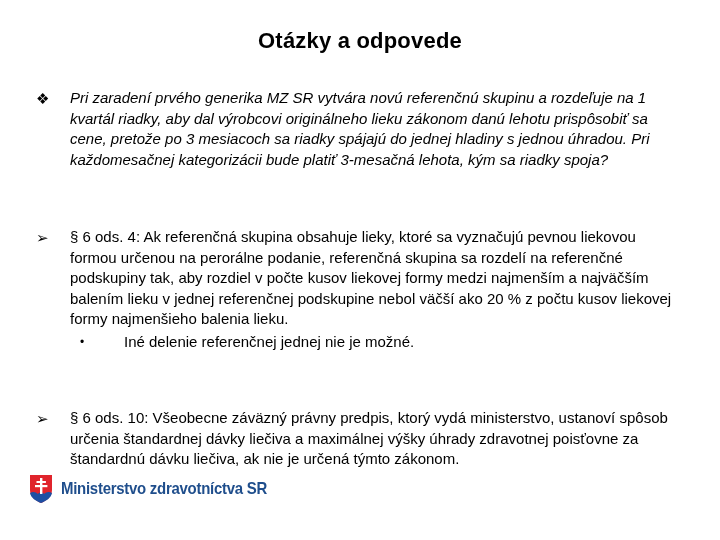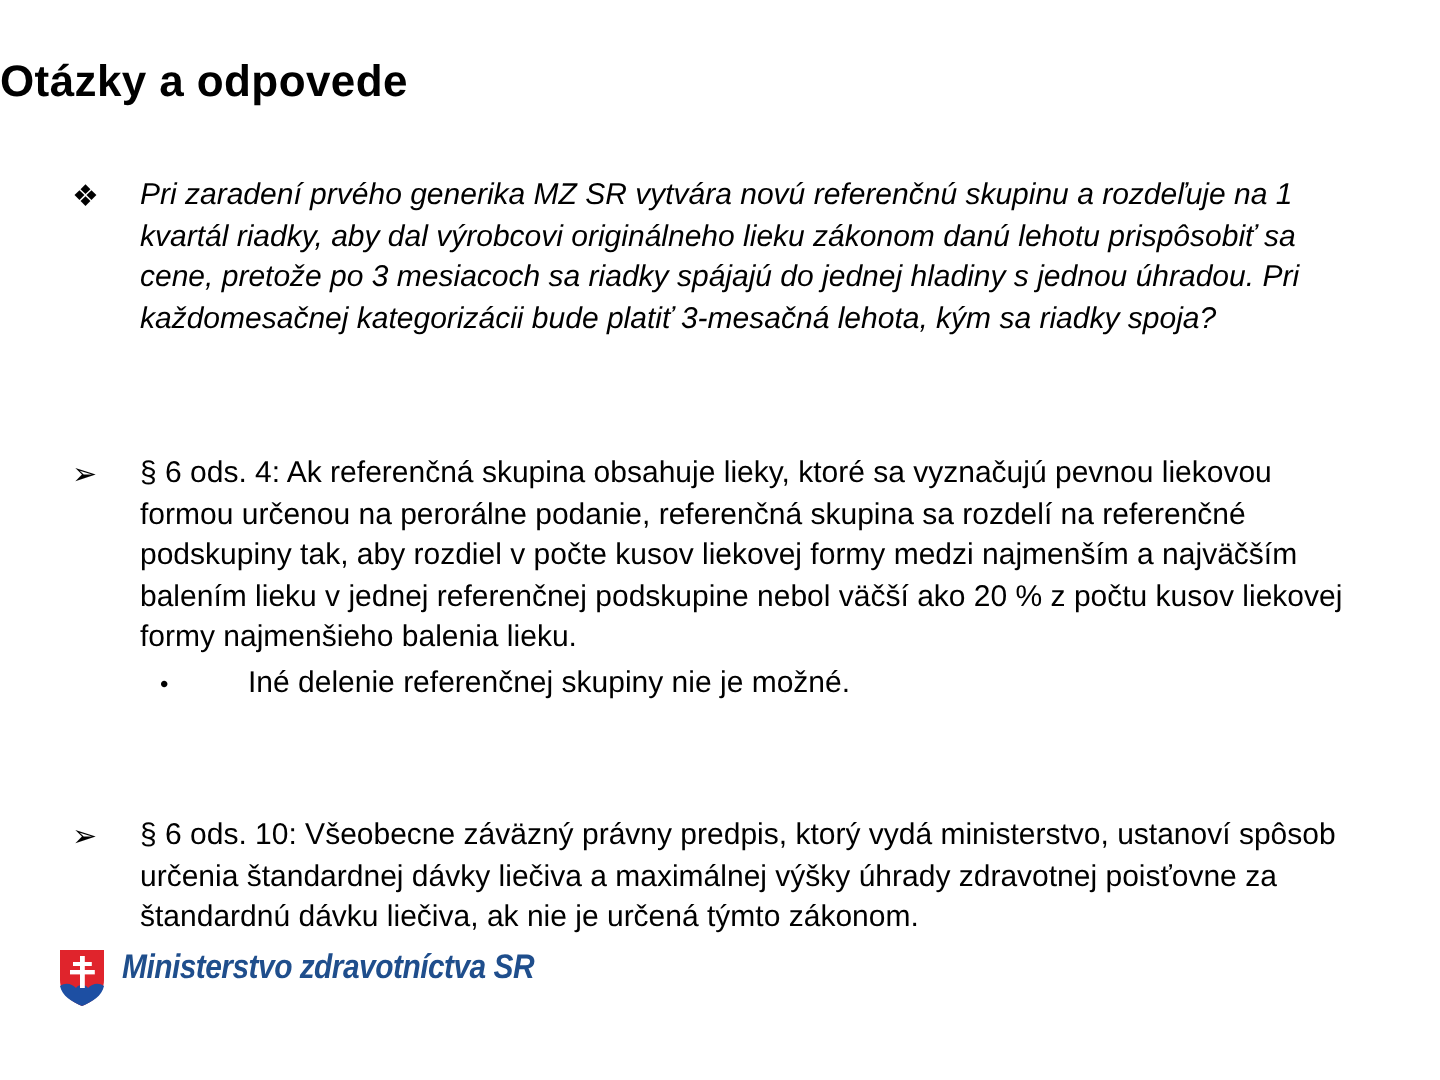--- a/index.html
+++ b/index.html
@@ -13,21 +13,21 @@
       position: relative;
       overflow: hidden;
       font-family: "Liberation Sans", "DejaVu Sans", sans-serif;
       color: #000000;
     }
     .title {
       position: absolute;
       top: 28px;
       left: 0;
       width: 720px;
-      text-align: left;
+      text-align: center;
       font-size: 22px;
       font-weight: bold;
       letter-spacing: 0.2px;
     }
     .block {
       position: absolute;
       left: 36px;
       width: 650px;
     }
     .bullet-row {
@@ -60,22 +60,21 @@
       width: 44px;
       flex: 0 0 44px;
       font-size: 12px;
       line-height: 20.5px;
     }
     .logo {
       position: absolute;
       left: 29px;
       top: 474px;
       display: flex;
-      align-items: flex-start;
-      font-style: italic;
+      align-items: center;
     }
     .logo-text {
       margin-left: 8px;
       font-size: 17px;
       font-weight: bold;
       color: #1f4e8c;
       letter-spacing: -0.3px;
       transform: scaleX(0.88);
       transform-origin: left center;
       white-space: nowrap;
@@ -93,21 +92,21 @@
   </div>
 </div>
 
 <div class="block b2">
   <div class="bullet-row">
     <span class="bullet-glyph">➢</span>
     <span class="bullet-text">§ 6 ods. 4: Ak referenčná skupina obsahuje lieky, ktoré sa vyznačujú pevnou liekovou formou určenou na perorálne podanie, referenčná skupina sa rozdelí na referenčné podskupiny tak, aby rozdiel v počte kusov liekovej formy medzi najmenším a najväčším balením lieku v jednej referenčnej podskupine nebol väčší ako 20 % z počtu kusov liekovej formy najmenšieho balenia lieku.</span>
   </div>
   <div class="sub-row">
     <span class="sub-glyph">•</span>
-    <span class="bullet-text">Iné delenie referenčnej skupiny nie je možné.</span>
+    <span class="bullet-text">Iné delenie referenčnej jednej nie je možné.</span>
   </div>
 </div>
 
 <div class="block b3">
   <div class="bullet-row">
     <span class="bullet-glyph">➢</span>
     <span class="bullet-text">§ 6 ods. 10: Všeobecne záväzný právny predpis, ktorý vydá ministerstvo, ustanoví spôsob  určenia štandardnej dávky liečiva a maximálnej výšky úhrady zdravotnej poisťovne za štandardnú dávku liečiva, ak nie je určená týmto zákonom.</span>
   </div>
 </div>
 

